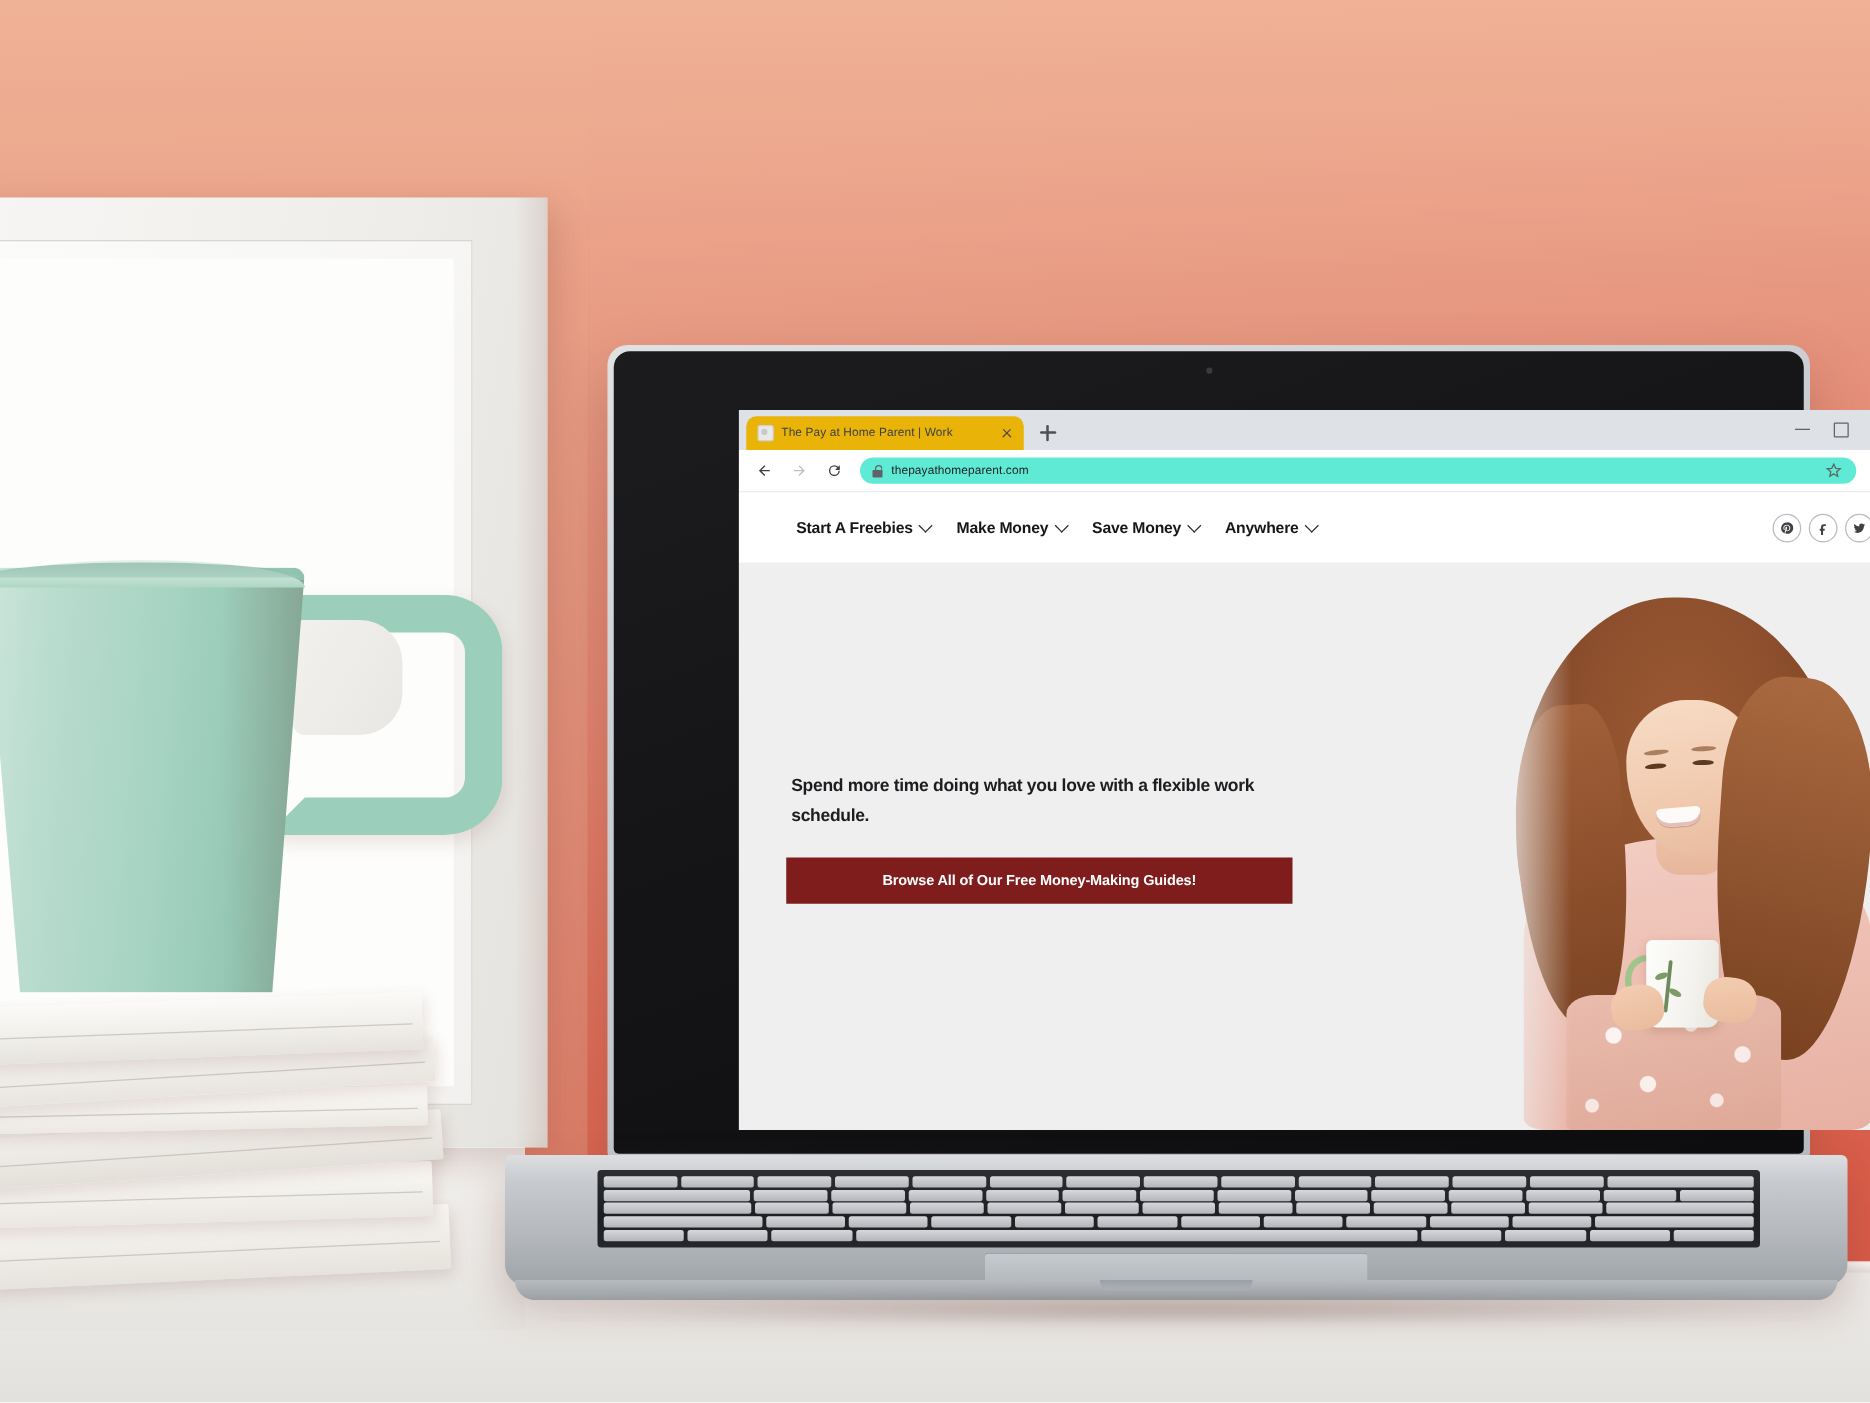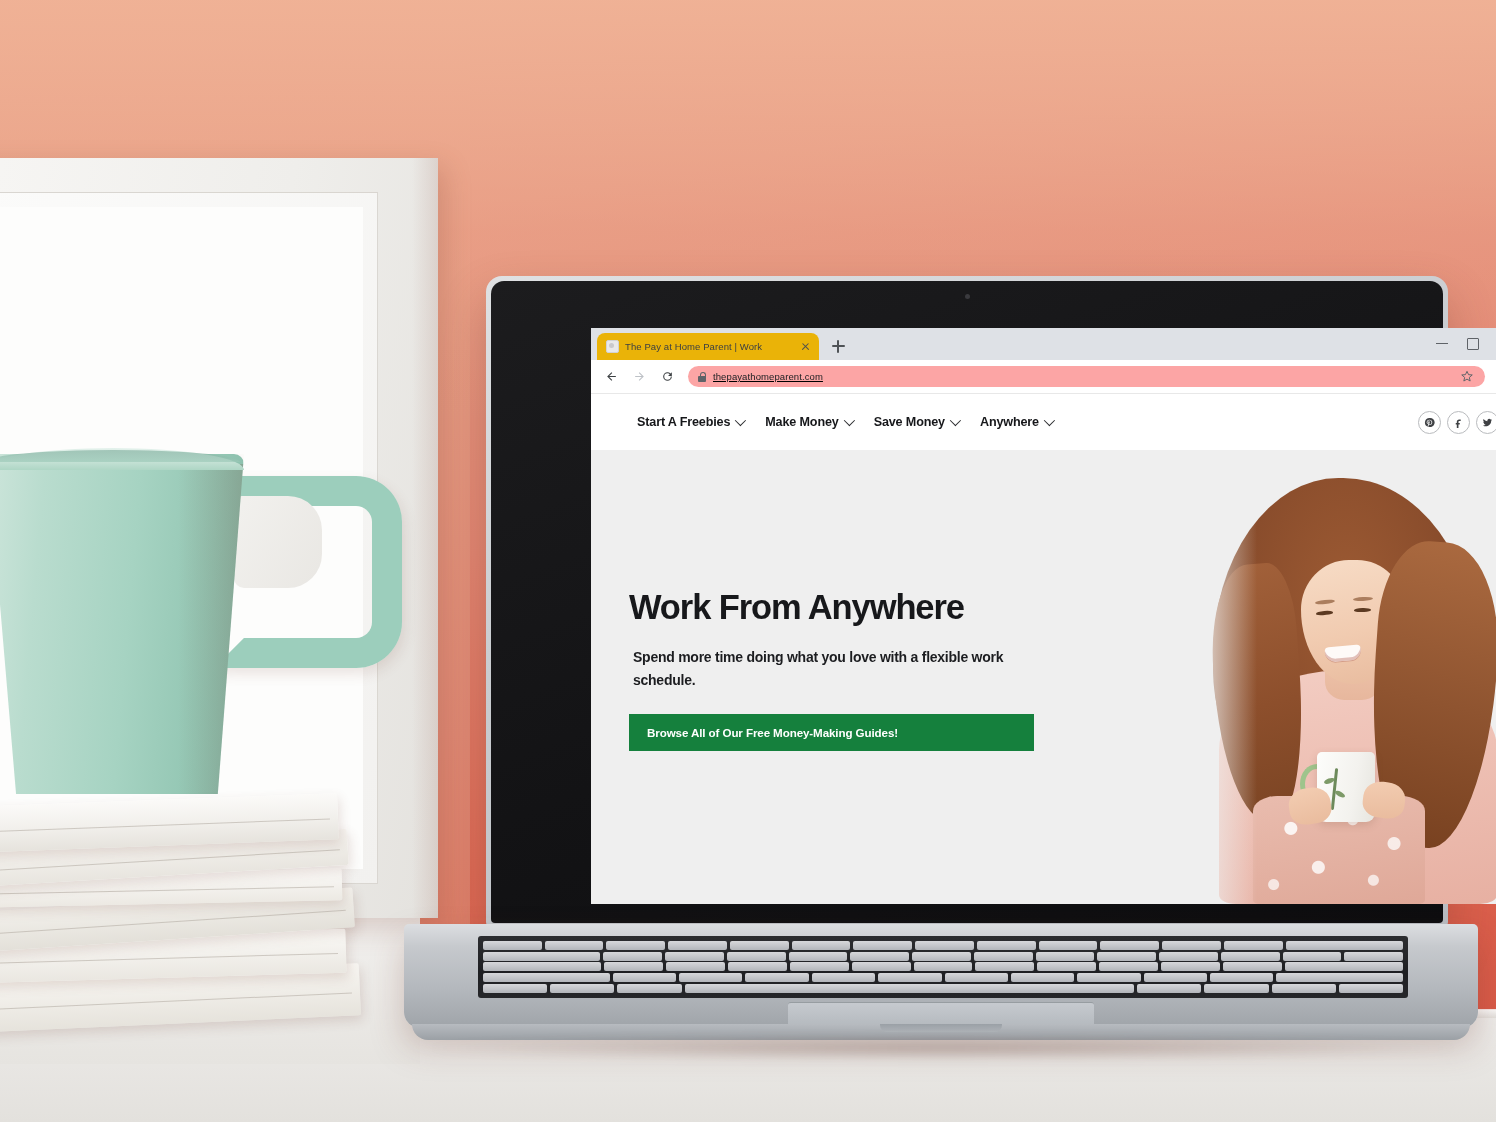--- a/index.html
+++ b/index.html
@@ -253,24 +253,23 @@
   .toolbar{
     height:33px;background:#ffffff;display:flex;align-items:center;
     padding:0 8px;gap:3px;flex:none;border-bottom:1px solid #e8e8e8;
   }
   .navbtn{
     width:25px;height:25px;display:flex;align-items:center;justify-content:center;
     border-radius:50%;cursor:pointer;flex:none;
   }
   .navbtn svg{display:block;}
   .omnibox{
-    flex:1;height:21px;background:#fca5a5;border-radius:11px;
+    flex:1;height:21px;background:#5eead4;border-radius:11px;
     display:flex;align-items:center;padding:0 10px;gap:7px;margin:0 5px;
     box-sizing:border-box;
-    text-decoration:underline;
   }
   .lock{width:8px;height:10px;position:relative;flex:none;}
   .lock-body{
     position:absolute;left:0;bottom:0;width:8px;height:6px;
     background:#5f6368;border-radius:1px;
   }
   .lock-shackle{
     position:absolute;left:1.8px;top:0;width:4.4px;height:5px;
     border:1.3px solid #5f6368;border-bottom:none;border-radius:3px 3px 0 0;
   }
@@ -363,23 +362,23 @@
   }
   .hero-h1{
     font-size:34.5px;font-weight:800;color:#17181b;letter-spacing:-1.1px;
     line-height:1.05;margin:0 0 20px 0;white-space:nowrap;
   }
   .hero-sub{
     font-size:14px;font-weight:700;color:#1c1d20;line-height:1.65;
     letter-spacing:-.25px;margin:0 0 22px 4px;max-width:400px;
   }
   .hero-cta{
-    display:inline-block;background:#15803d;color:#ffffff;
+    display:inline-block;background:#7f1d1d;color:#ffffff;
     font-size:11.6px;font-weight:700;letter-spacing:-.1px;
-    padding:12px 18px;border:none;cursor:pointer;text-align:left;
+    padding:12px 18px;border:none;cursor:pointer;text-align:center;
     min-width:405px;box-sizing:border-box;
   }
 
   
   .hero-photo{
     position:absolute;right:-6px;bottom:0;width:330px;height:440px;z-index:2;
   }
   .ph-hair-back{
     position:absolute;left:16px;top:14px;width:266px;height:336px;
     background:radial-gradient(ellipse at 50% 36%,#9c5a33 0%,#8a4d2c 52%,#74401f 100%);
@@ -629,21 +628,20 @@
                   <svg width="11" height="11" viewBox="0 0 24 24">
                       <path d="M22 5.9c-.7.3-1.5.6-2.4.7.9-.5 1.5-1.3 1.8-2.3-.8.5-1.7.8-2.6 1A4.1 4.1 0 0011.7 9 11.7 11.7 0 013.2 4.6a4.1 4.1 0 001.3 5.5c-.7 0-1.3-.2-1.9-.5 0 2 1.4 3.7 3.3 4.1-.6.2-1.2.2-1.9.1a4.1 4.1 0 003.8 2.9A8.3 8.3 0 012 18.4a11.6 11.6 0 006.3 1.9c7.6 0 11.7-6.3 11.7-11.7v-.5c.8-.6 1.5-1.3 2-2.2z" fill="#3f4144"></path>
                     </svg>
                 </span>
               </div>
             </div>
 
             <div class="hero">
 
               <div class="hero-copy">
-                <h1 class="hero-h1">Work From Anywhere</h1>
                 <p class="hero-sub">Spend more time doing what you love with a flexible work schedule.</p>
                 <button class="hero-cta">Browse All of Our Free Money-Making Guides!</button>
               </div>
 
               <div class="hero-photo">
                 <span class="ph-hair-back"></span>
                 <span class="ph-arm l"></span>
                 <span class="ph-arm r"></span>
                 <span class="ph-body"></span>
                 <span class="ph-neck"></span>

